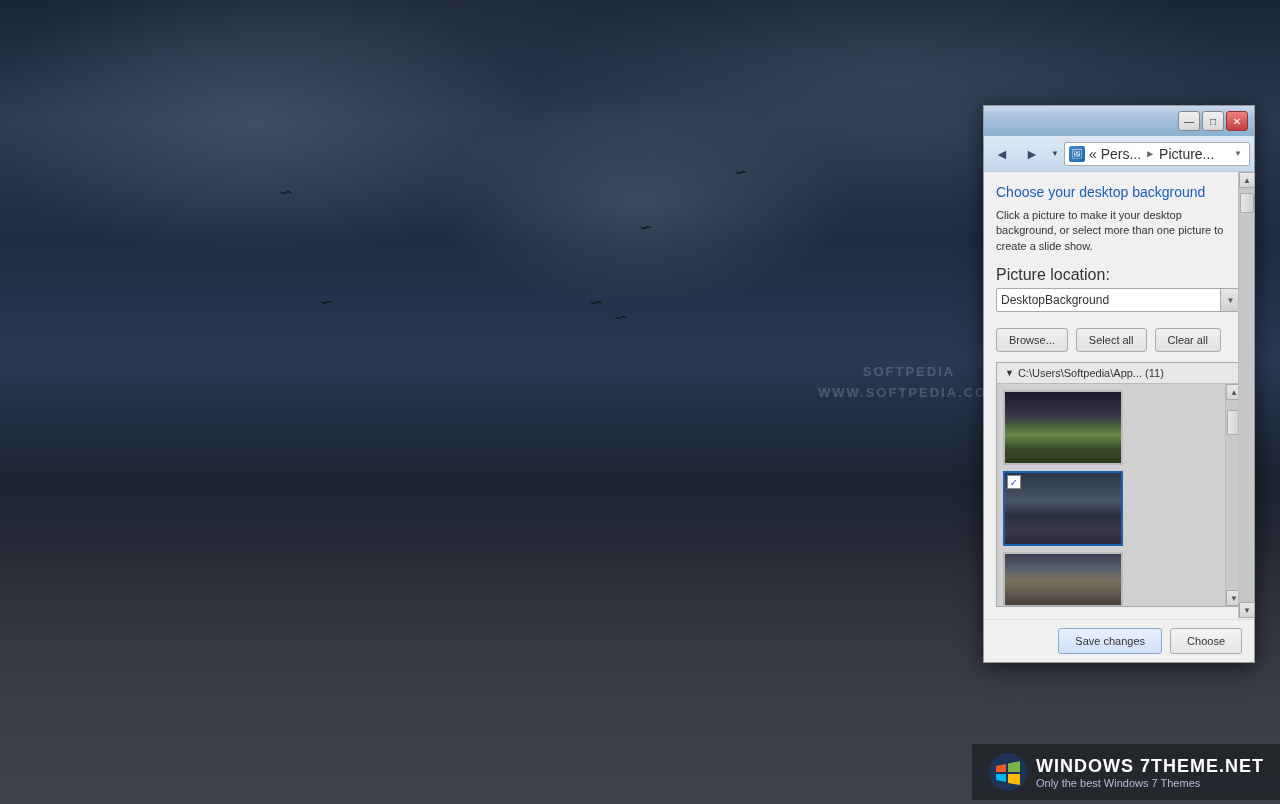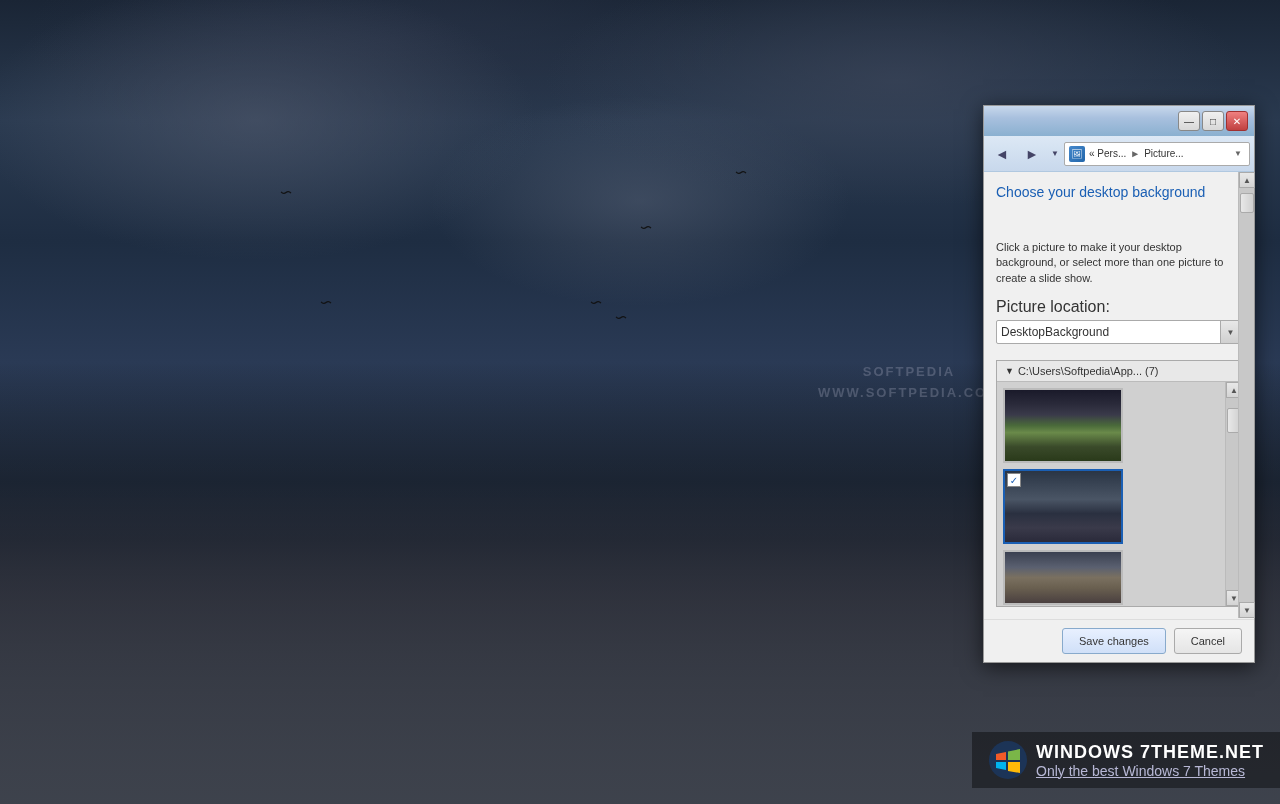--- a/index.html
+++ b/index.html
@@ -70,21 +70,21 @@
       font-weight: bold;
       letter-spacing: 2px;
       text-transform: uppercase;
       line-height: 1.6;
       text-align: center;
     }
 
     
     .brand-bar {
       position: absolute;
-      bottom: 16px;
+      bottom: 4px;
       right: 0;
       display: flex;
       align-items: center;
       gap: 8px;
       padding: 8px 16px;
       background: rgba(0,0,0,0.4);
     }
 
     .brand-logo {
       width: 40px;
@@ -97,22 +97,21 @@
 
     .brand-title {
       color: #fff;
       font-size: 18px;
       font-weight: bold;
       letter-spacing: 1px;
     }
 
     .brand-subtitle {
       color: rgba(220,220,255,0.8);
-      font-size: 14px;
-      text-decoration: underline;
+      font-size: 11px;
     }
 
     
     #dialog {
       position: absolute;
       top: 105px;
       left: 983px;
       width: 272px;
       height: 558px;
       background: #f0f0f0;
@@ -224,21 +223,21 @@
       font-size: 9px;
       color: white;
     }
 
     .address-sep {
       color: #666;
       font-size: 10px;
     }
 
     .address-text {
-      font-size: 10px;
+      font-size: 14px;
       color: #333;
     }
 
     .address-dropdown {
       width: 14px;
       height: 24px;
       border: none;
       background: transparent;
       cursor: pointer;
       display: flex;
@@ -263,21 +262,20 @@
       color: #1a5fb4;
       font-weight: normal;
       margin-bottom: 8px;
     }
 
     .section-desc {
       font-size: 11px;
       color: #333;
       line-height: 1.4;
       margin-bottom: 12px;
-      margin-top: 32px;
     }
 
     .field-label {
       font-size: 16px;
       color: #333;
       margin-bottom: 4px;
     }
 
     .dropdown-wrapper {
       position: relative;
@@ -624,25 +622,30 @@
 
     <div class="field-label">Picture location:</div>
 
     <div class="dropdown-wrapper">
       <select class="dropdown-select">
         <option>DesktopBackground</option>
       </select>
       <div class="dropdown-arrow">▼</div>
     </div>
 
+    <div class="button-row">
+      <button class="win-btn">Browse...</button>
+      <button class="win-btn">Select all</button>
+      <button class="win-btn">Clear all</button>
+    </div>
 
     <div class="thumb-area-wrapper">
       <div class="thumb-area-header">
         <span class="expand-arrow">▼</span>
-        <span>C:\Users\Softpedia\App... (7)</span>
+        <span>C:\Users\Softpedia\App... (11)</span>
       </div>
       <div class="thumb-area-content">
         <div class="thumb-scroll">
 
           <div class="thumb-item">
             <div class="thumb-img-1"></div>
           </div>
 
           <div class="thumb-item selected">
             <div class="thumb-img-2"></div>
@@ -660,21 +663,21 @@
             <div class="inner-scroll-thumb"></div>
           </div>
           <div class="inner-scroll-btn">▼</div>
         </div>
       </div>
     </div>
   </div>
 
   <div class="bottom-bar">
     <button class="bottom-btn primary">Save changes</button>
-    <button class="bottom-btn">Cancel</button>
+    <button class="bottom-btn">Choose</button>
   </div>
 
   <div class="content-scrollbar">
     <div class="scroll-btn">▲</div>
     <div class="scroll-track">
       <div class="scroll-thumb-v"></div>
     </div>
     <div class="scroll-btn">▼</div>
   </div>
 </div>

